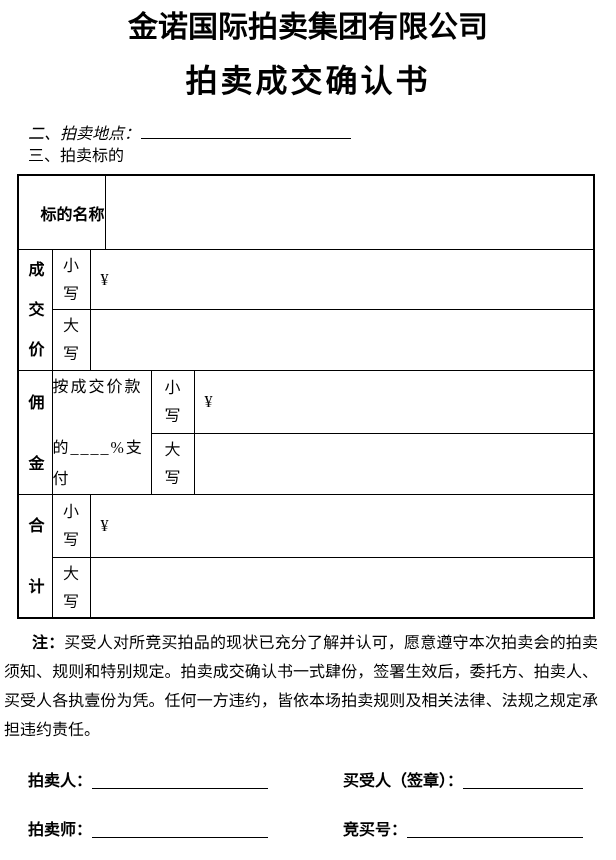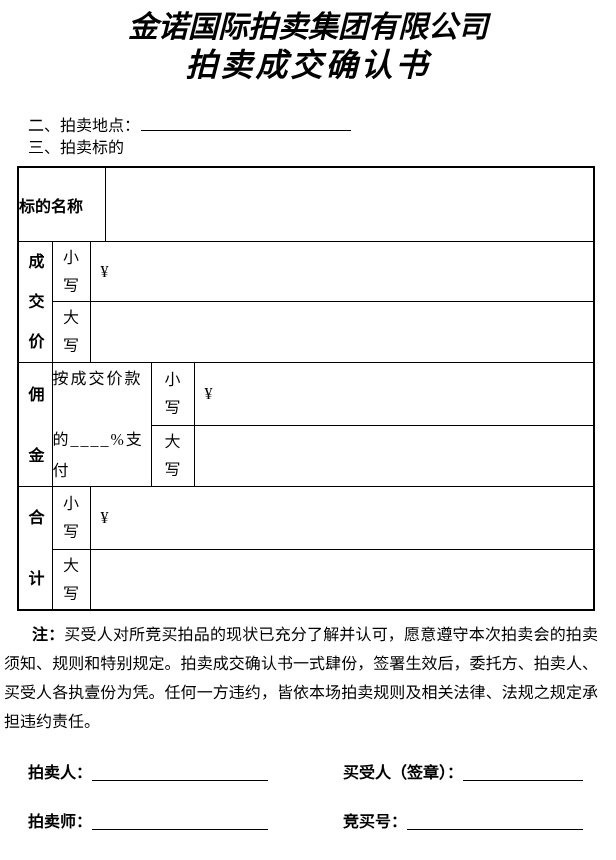--- a/index.html
+++ b/index.html
@@ -5,28 +5,28 @@
   * { margin: 0; padding: 0; box-sizing: border-box; }
   html, body { background: #fff; }
   body {
     width: 616px; height: 860px;
     font-family: "Liberation Serif", "DejaVu Serif", serif;
     color: #000;
   }
   .page { position: relative; width: 616px; height: 860px; overflow: hidden; background: #fff; }
 
   
-  .title { text-align: center; font-weight: bold; font-style: italic; }
+  .title { text-align: center; font-weight: bold; }
   .title-company { font-size: 30px; line-height: 36px; margin-top: 9px; letter-spacing: 0px; }
-  .title-doc { font-size: 32px; line-height: 40px; margin-top: 0; letter-spacing: 3px; }
+  .title-doc { font-size: 32px; line-height: 40px; margin-top: 16px; letter-spacing: 3px; }
 
   
   .form-line { margin-left: 28px; font-size: 16px; line-height: 22px; white-space: nowrap; }
   .line-date { margin-top: 24px; }
-  .line-location { margin-top: 29px; }
+  .line-location { margin-top: 21px; font-style: italic; }
   .line-subject { }
   .blank {
     display: inline-block;
     border-bottom: 1px solid #000;
     height: 1.05em;
     vertical-align: baseline;
     margin: 0 1px;
   }
   .blank-date { width: 62px; }
   .blank-day { width: 52px; }
@@ -40,21 +40,21 @@
     margin-left: 17px;
     margin-top: 7px;
     border: 2px solid #000;
   }
   table.main td {
     border: 1px solid #000;
     font-size: 16px;
     vertical-align: middle;
     overflow: hidden;
   }
-  .cell-head { font-weight: bold; text-align: left; }
+  .cell-head { font-weight: bold; text-align: right; }
   .vcell { text-align: center; font-weight: bold; }
   .vtext { width: 1.15em; margin: 0 auto; word-break: break-all; text-align: right; }
   .lh-3char { line-height: 40px; }   
   .lh-2big  { line-height: 61px; }   
   .subcell { text-align: center; font-weight: normal; }
   .subtext { width: 1.15em; margin: 0 auto; word-break: break-all; text-align: center; line-height: 28px; font-weight: normal; }
   .basis-cell { text-align: left; letter-spacing: 2px; font-weight: normal; }
   .basis-cell .basis-line { display: block; line-height: 31px; }
   .basis-cell .basis-line:first-child { margin-bottom: 30px; }
   .amount-cell { text-align: left; padding-left: 10px; font-weight: normal; }

